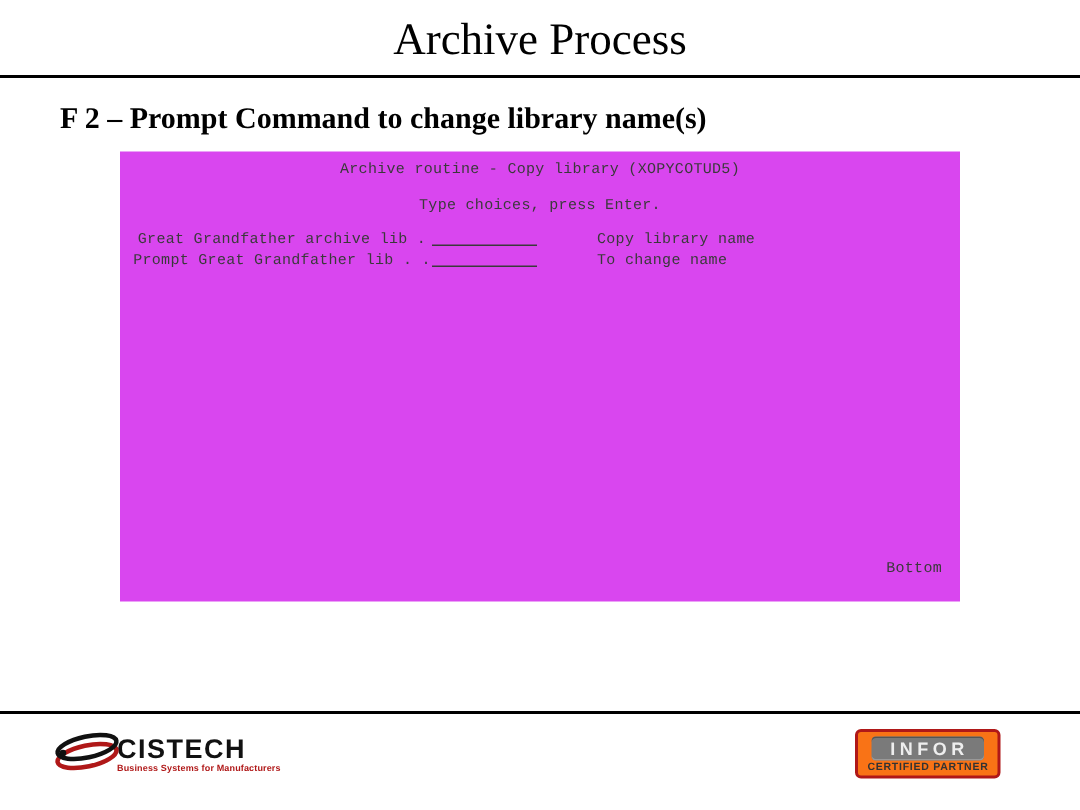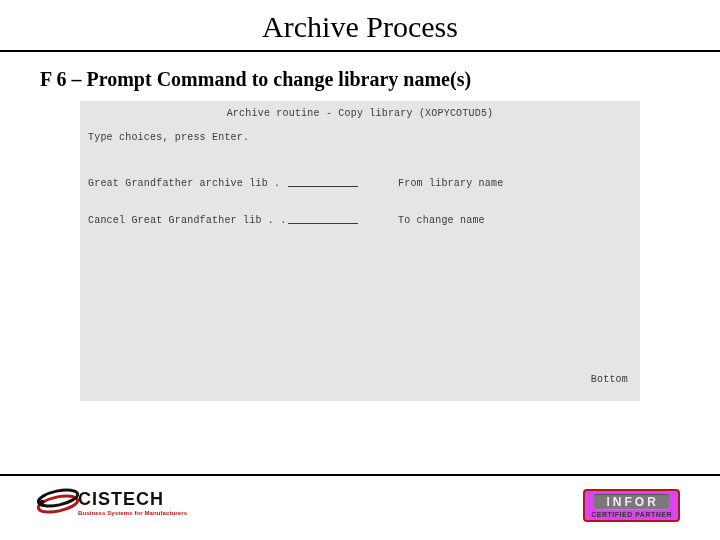--- a/index.html
+++ b/index.html
@@ -6,64 +6,64 @@
   html, body { width: 720px; height: 540px; font-family: "Times New Roman", serif; background: #fff; color: #000; }
   .slide { width: 720px; height: 540px; position: relative; }
   .title-wrap { padding-top: 10px; }
   .title { text-align: center; font-size: 30px; font-weight: 400; }
   .rule { border: none; border-top: 2px solid #000; margin: 6px 0 0 0; }
   .subtitle { font-size: 20px; font-weight: 700; padding: 16px 30px 8px 40px; }
   .terminal {
     margin: 2px 40px 0 80px;
     width: 560px;
     height: 300px;
-    background: #e5e5e5;
+    background: #d946ef;
     color: #3a3a3a;
     font-family: "Courier New", monospace;
     font-size: 10px;
     line-height: 1.35;
     padding: 6px 8px 4px 8px;
     position: relative;
     letter-spacing: 0.2px;
     overflow: hidden;
   }
   .term-title { text-align: center; white-space: pre; }
   .term-line { white-space: pre; }
-  .term-body { margin-top: 10px; }
-  .term-row { display: flex; margin-top: 23px; }
+  .term-body { margin-top: 10px; text-align: center; }
+  .term-row { display: flex; }
   .term-label { width: 200px; white-space: pre; }
   .term-input {
     display: inline-block;
     width: 70px;
     border-bottom: 1px solid #3a3a3a;
     height: 10px;
     margin-right: 40px;
   }
   .term-desc { white-space: pre; }
   .term-footer { position: absolute; bottom: 15px; left: 8px; right: 8px; }
   .term-bottom-label { text-align: right; padding-right: 4px; }
   .footer-bar {
     position: absolute;
     bottom: 0; left: 0; right: 0;
     height: 66px;
   }
   .footer-rule { border: none; border-top: 2px solid #000; margin: 0 0 6px 0; }
-  .logos { display: flex; justify-content: space-between; align-items: flex-end; padding: 0 40px 10px 36px; }
+  .logos { display: flex; justify-content: space-between; align-items: center; padding: 0 53px 10px 36px; }
   .logo-left { display: flex; align-items: center; gap: 0; }
   .swoosh { position: relative; width: 44px; height: 40px; }
   .swoosh svg { position: absolute; top: -2px; left: -2px; }
   .cistech-text { display: flex; flex-direction: column; margin-left: -2px; }
   .cistech-main { font-family: Arial, sans-serif; font-weight: 900; font-size: 18px; letter-spacing: 1px; color: #111; }
   .cistech-sub { font-family: Arial, sans-serif; font-weight: 700; font-size: 6px; color: #b01818; letter-spacing: 0.1px; }
   .logo-right {
     border: 2px solid #b01818;
     border-radius: 4px;
     padding: 3px 6px 2px 6px;
     display: flex; flex-direction: column; align-items: center;
-    background: #d946ef;
+    background: #f97316;
   }
   .infor-badge {
     background: #7a7a7a;
     color: #eee;
     font-family: Arial, sans-serif;
     font-weight: 900;
     font-size: 12px;
     letter-spacing: 3px;
     padding: 1px 10px 1px 12px;
     border-radius: 3px;
@@ -81,34 +81,34 @@
 </head>
 <body>
 
 <div class="slide">
 
   <div class="title-wrap">
     <h1 class="title">Archive Process</h1>
     <hr class="rule">
   </div>
 
-  <div class="subtitle">F 6 – Prompt Command to change library name(s)</div>
+  <div class="subtitle">F 2 – Prompt Command to change library name(s)</div>
 
   <div class="terminal">
     <div class="term-title">Archive routine - Copy library (XOPYCOTUD5)</div>
     <div class="term-body">
       <div class="term-line">Type choices, press Enter.</div>
       <div style="height:10px"></div>
       <div class="term-row">
         <span class="term-label">Great Grandfather archive lib .</span>
         <span class="term-input"></span>
-        <span class="term-desc">From library name</span>
+        <span class="term-desc">Copy library name</span>
       </div>
       <div class="term-row">
-        <span class="term-label">Cancel Great Grandfather lib . .</span>
+        <span class="term-label">Prompt Great Grandfather lib . .</span>
         <span class="term-input"></span>
         <span class="term-desc">To change name</span>
       </div>
     </div>
     <div class="term-footer">
       <div class="term-bottom-label term-line">Bottom</div>
     </div>
   </div>
 
   <div class="footer-bar">

